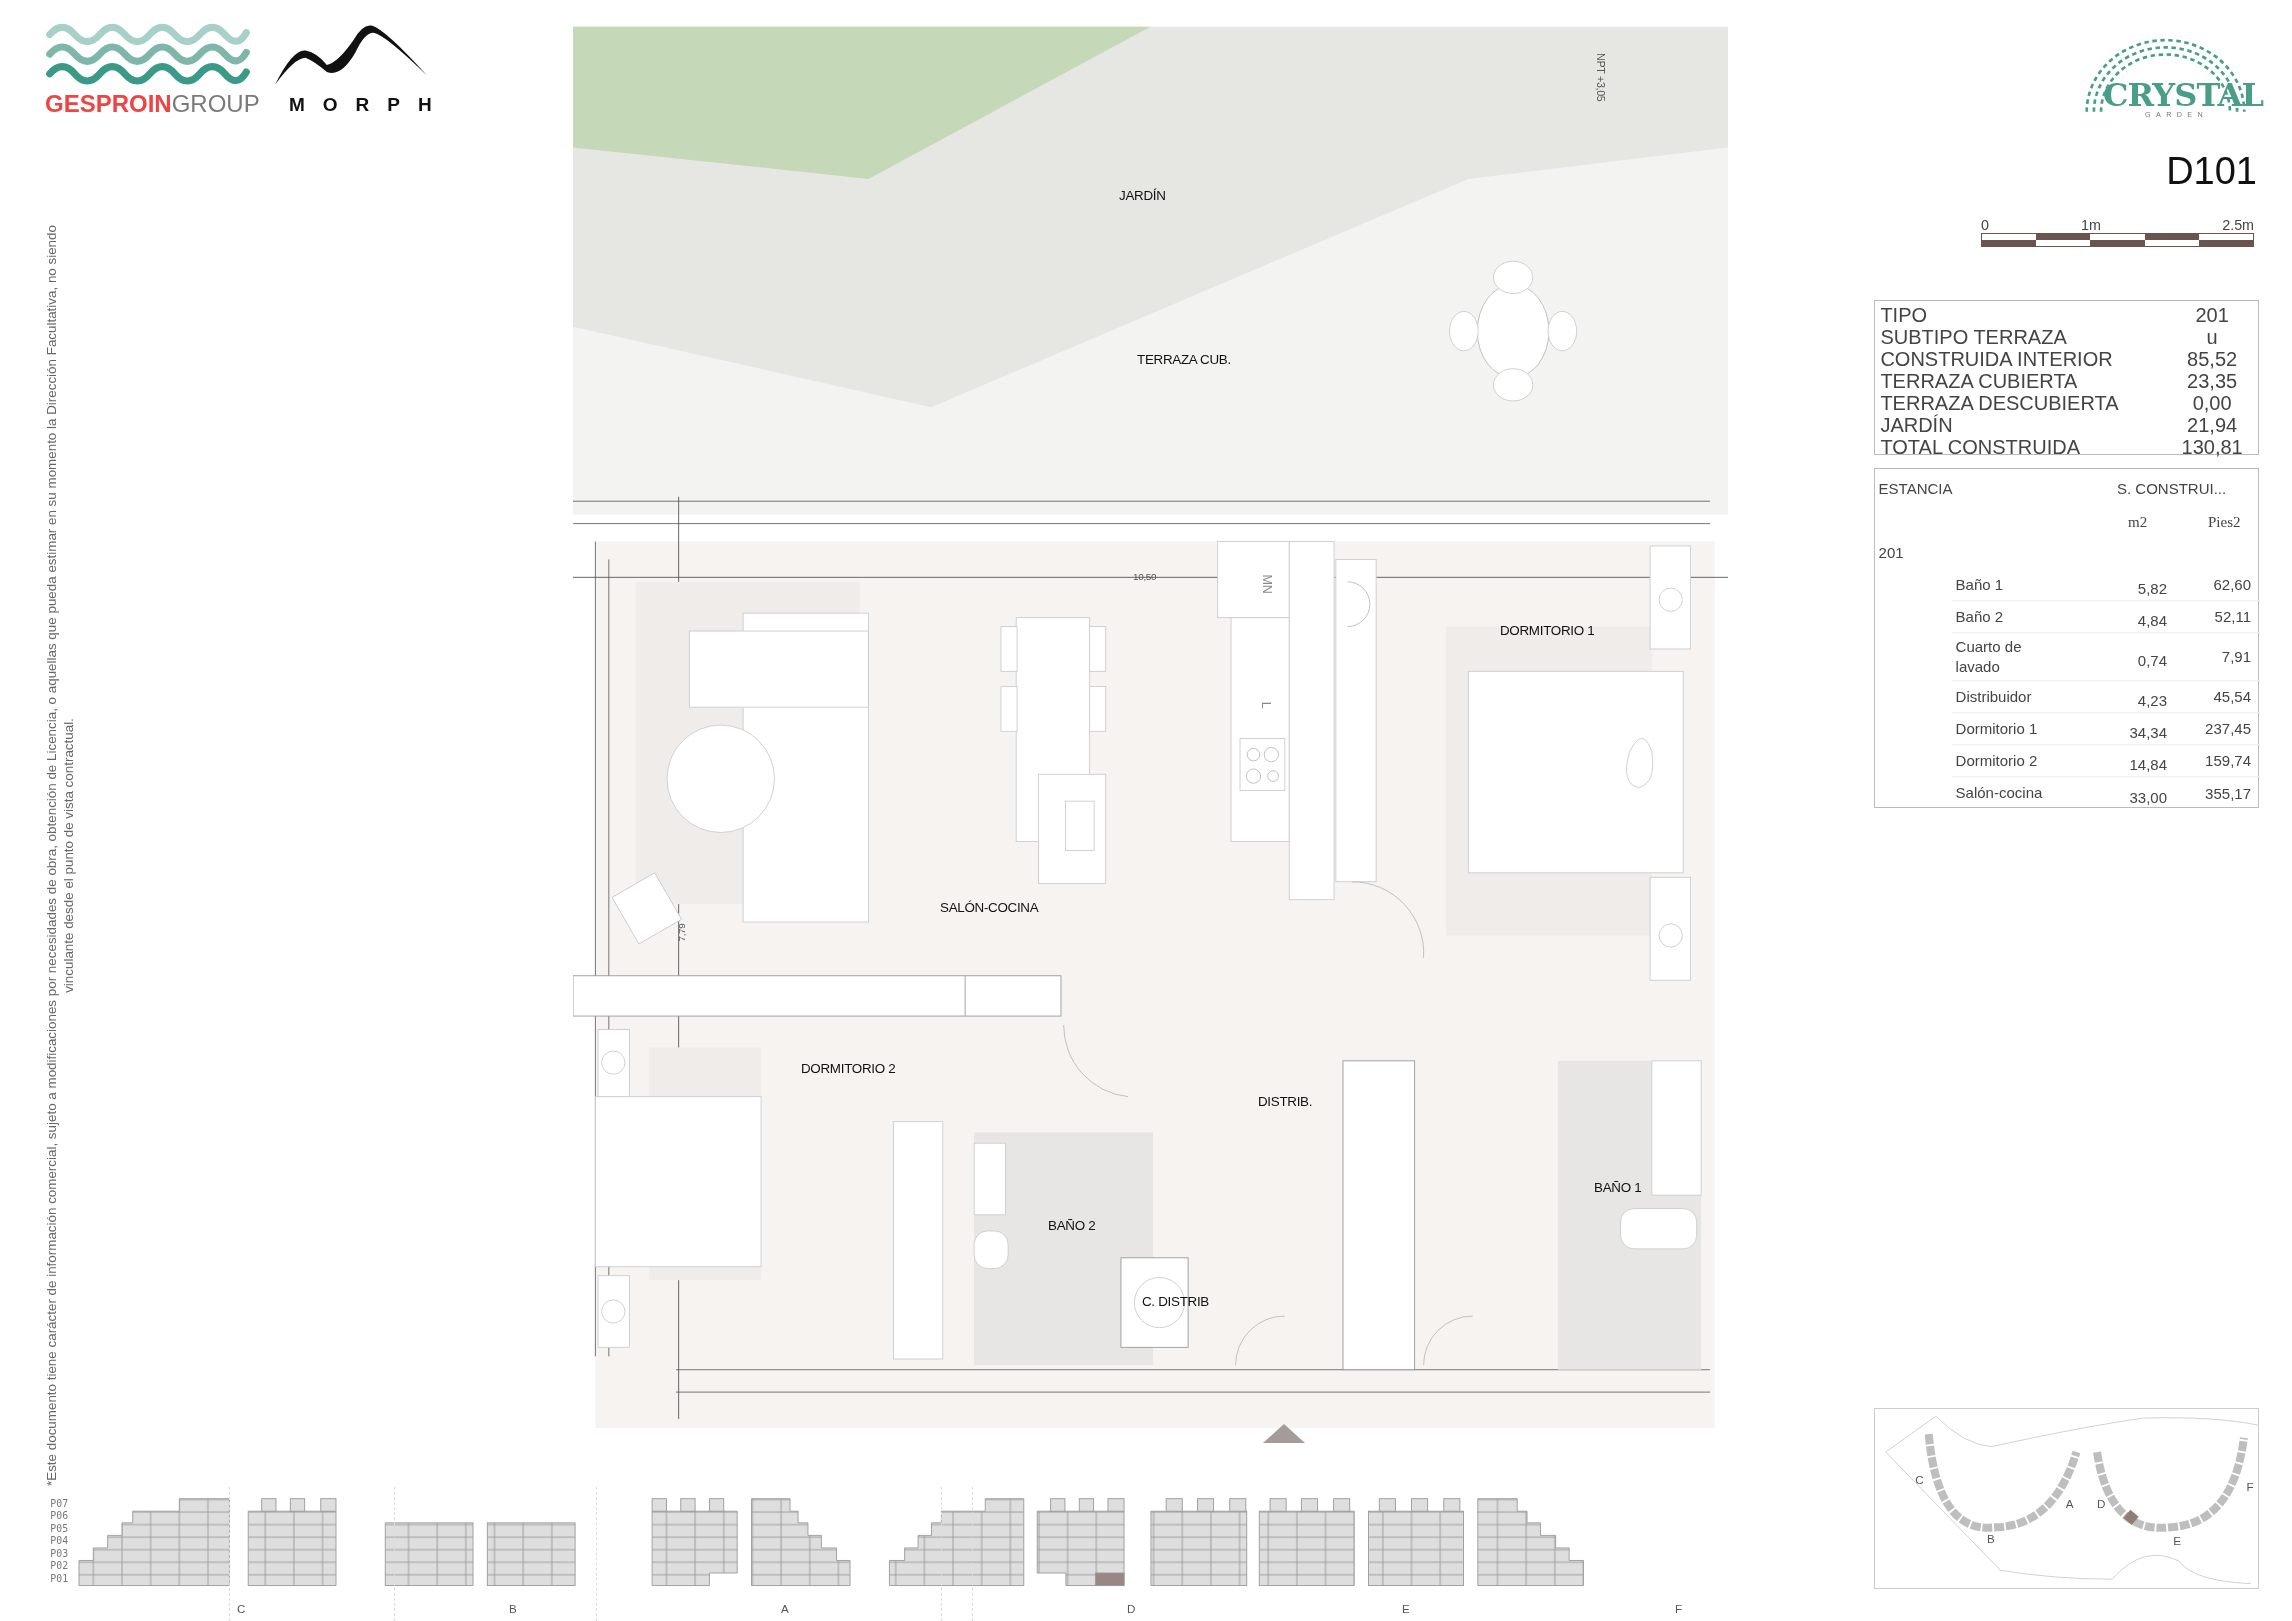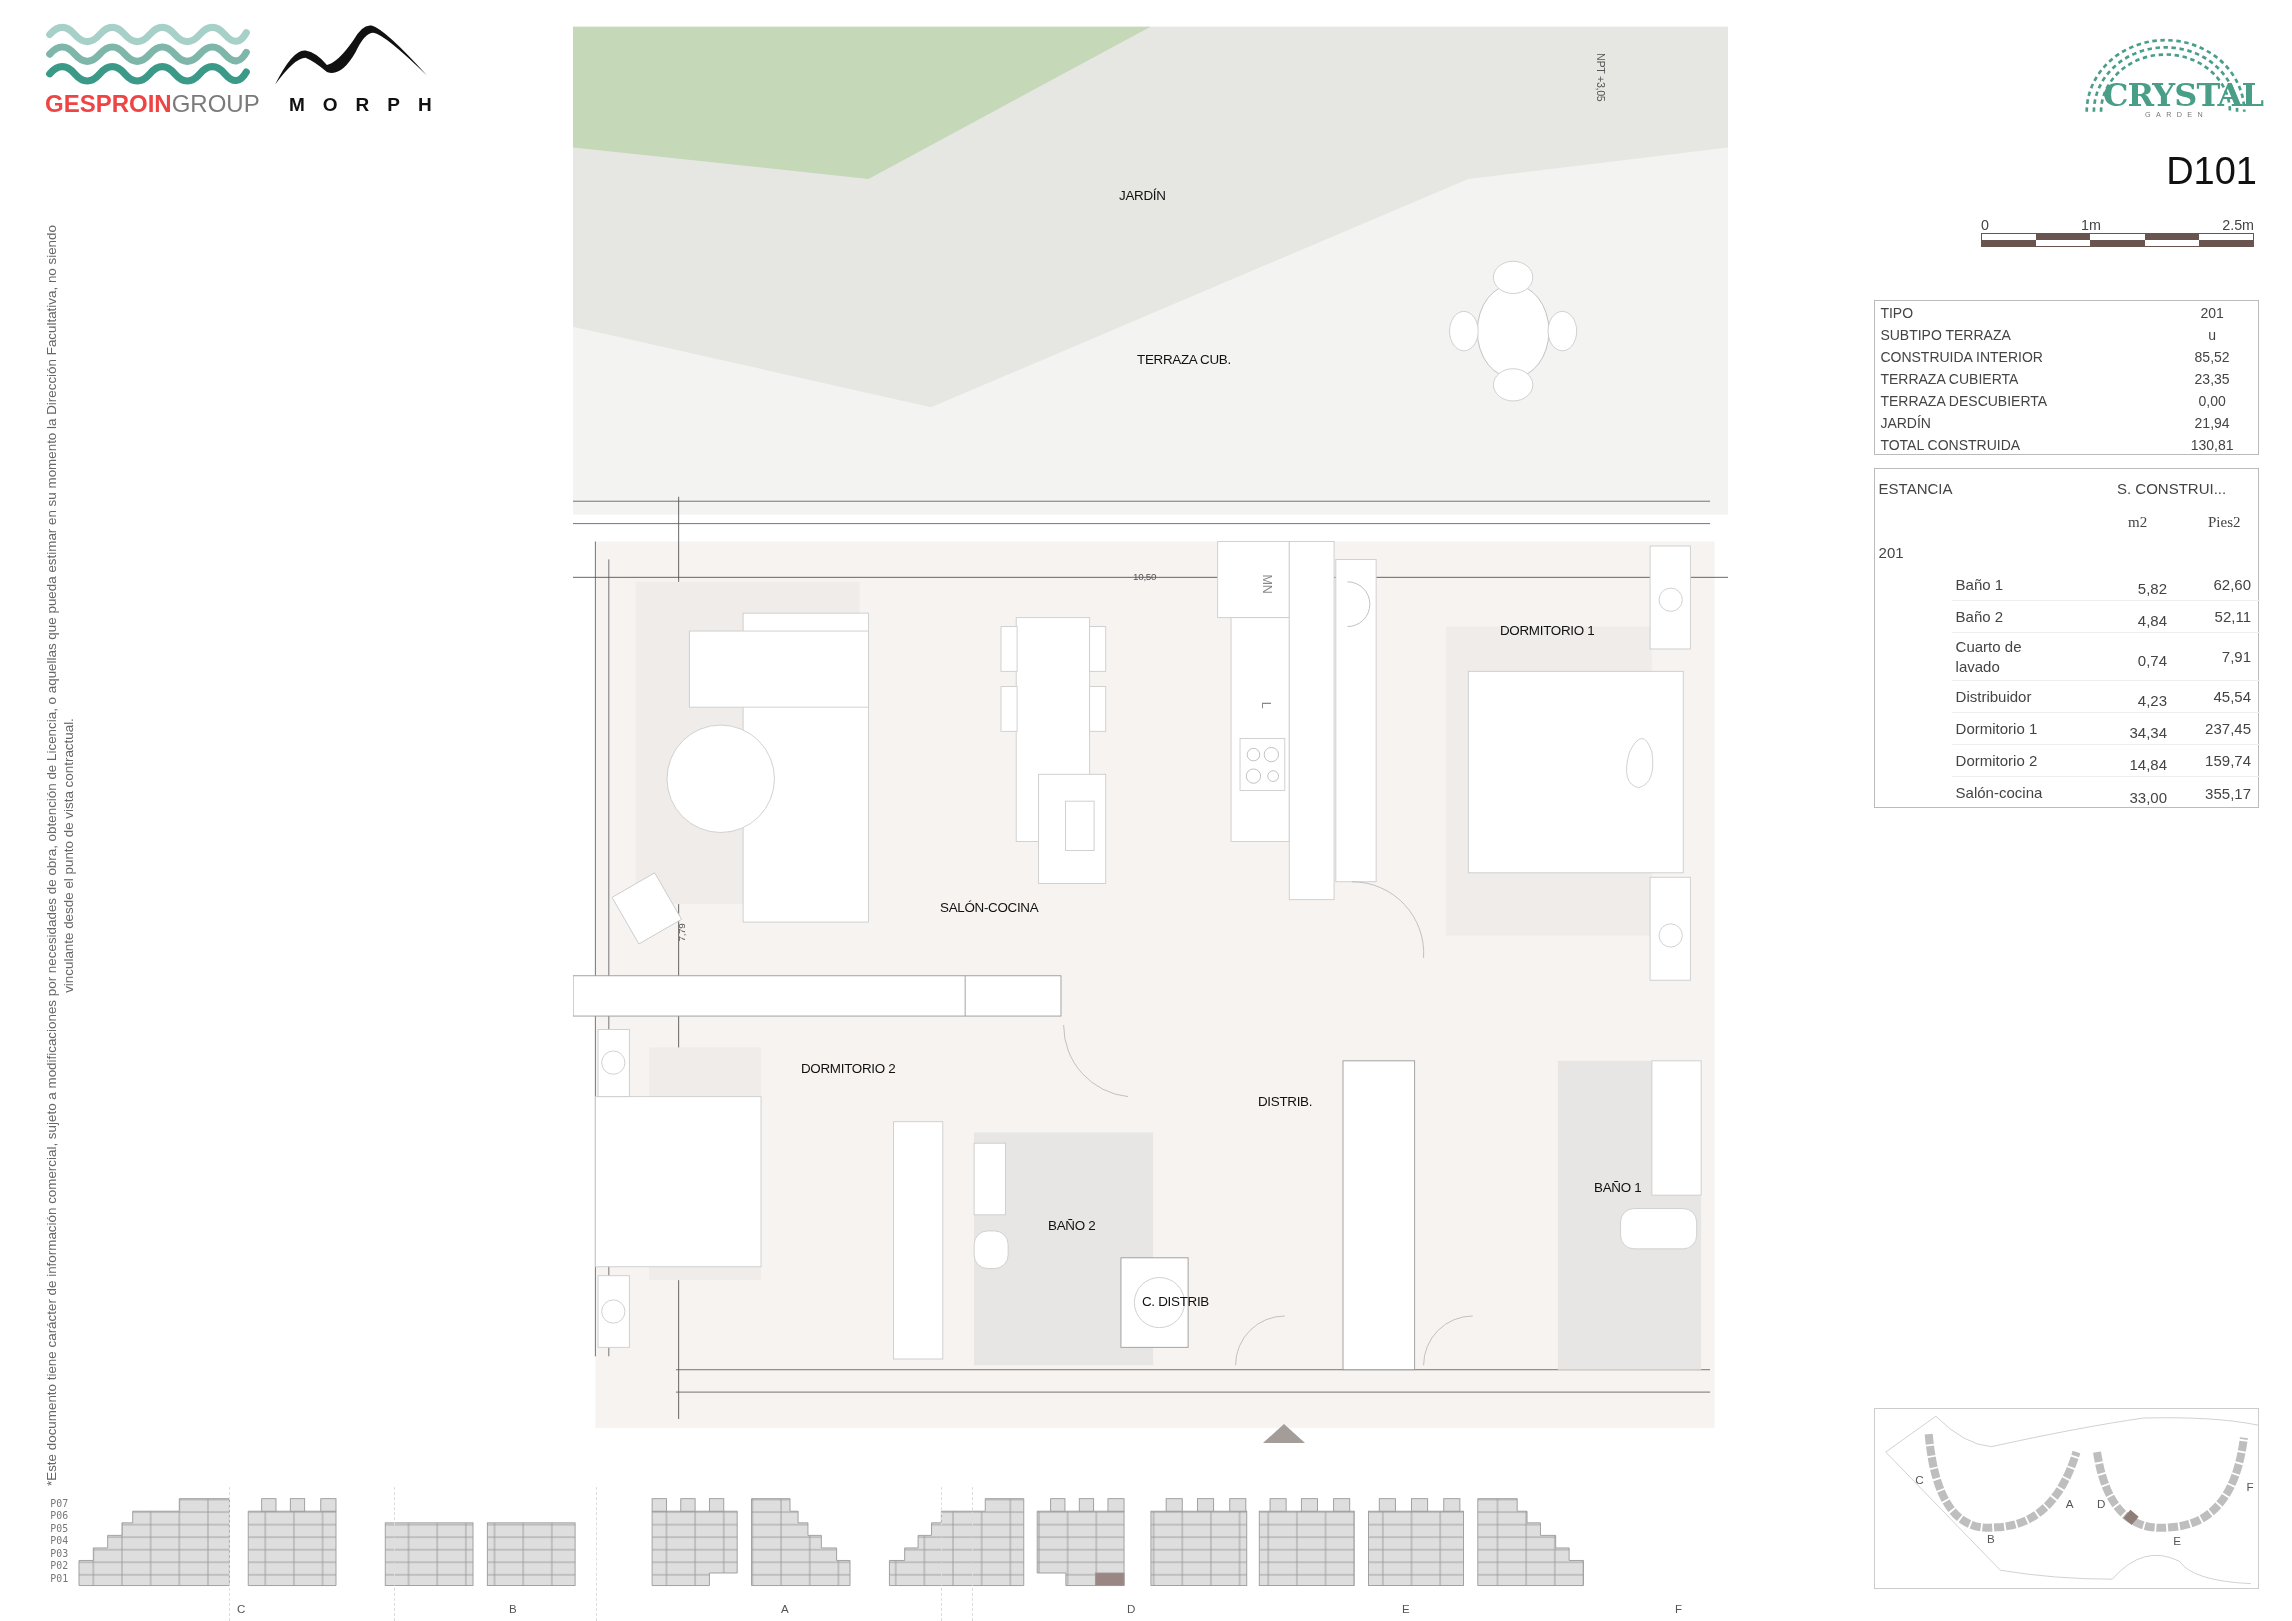--- a/index.html
+++ b/index.html
@@ -20,21 +20,21 @@
   .unit-code { position: absolute; right: 36px; top: 150px; font-size: 38px; color: #111; }
 
   .scale { position: absolute; left: 1981px; top: 217px; width: 273px; height: 36px; }
   .scale .lbl { position: absolute; top: 0; font-size: 14.3px; color: #444; }
   .scale .bar { position: absolute; top: 16px; left: 0; width: 273px; height: 14.3px; border: 0.9px solid #6a5450; display: grid; grid-template-columns: repeat(5, 1fr); grid-template-rows: 1fr 1fr; }
   .scale .bar span.d { background: #6a5450; }
   .scale .bar span.l { background: #fff; }
 
   
   .info-box { position: absolute; left: 1874px; top: 300px; width: 385px; height: 155px; border: 0.9px solid #bbb; padding: 3.6px 5.4px; }
-  .info-row { display: flex; justify-content: space-between; height: 22px; font-size: 14px; color: #444; align-items: flex-start; }
+  .info-row { display: flex; justify-content: space-between; height: 22px; font-size: 20px; color: #444; align-items: flex-end; }
   .info-row .v { width: 81px; text-align: center; }
 
   .room-box { position: absolute; left: 1874px; top: 468px; width: 385px; height: 340px; border: 0.9px solid #bbb; }
   .room-head { position: absolute; top: 10.7px; left: 0; width: 100%; font-size: 15px; color: #444; }
   .room-head .c1 { position: absolute; left: 3.6px; }
   .room-head .c2 { position: absolute; left: 242px; }
   .room-sub { position: absolute; top: 45px; font-size: 15px; color: #444; font-family: Liberation Serif, serif; }
   .room-201 { position: absolute; left: 3.6px; top: 75px; font-size: 15px; color: #444; }
   .room-list { position: absolute; left: 77px; top: 100px; width: 308px; }
   .room-row { display: flex; align-items: center; border-bottom: 0.9px solid #eee; font-size: 15px; color: #444; height: 32px; }

